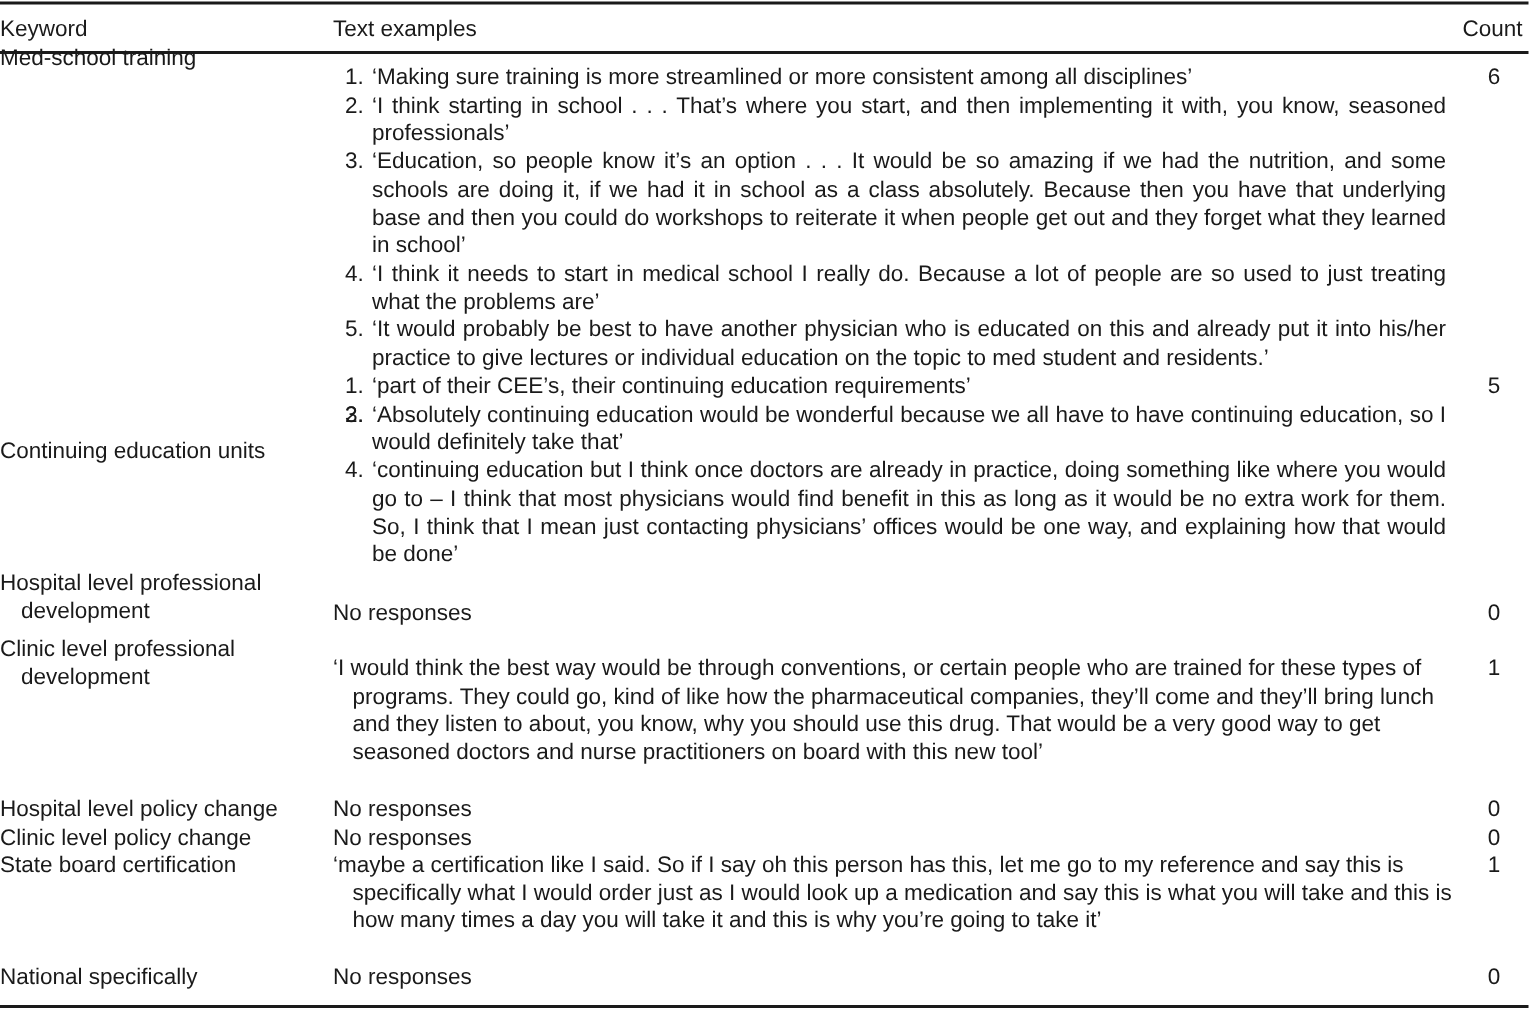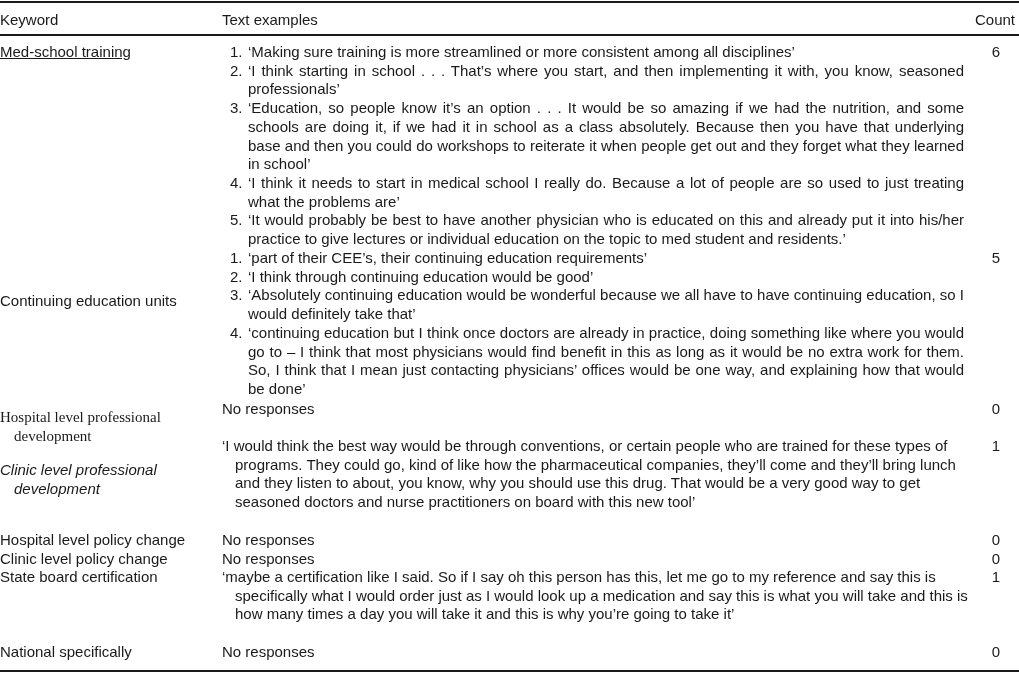--- a/index.html
+++ b/index.html
@@ -21,21 +21,21 @@
 
 <div class="rule" style="top:1px;height:2px;"></div>
 <div class="rule" style="top:34px;height:2px;"></div>
 <div class="rule" style="top:670px;height:2px;"></div>
 
 <div class="hdr" style="left:0;">Keyword</div>
 <div class="hdr" style="left:222px;text-align:right;">Text examples</div>
 <div class="hdr" style="left:975px;">Count</div>
 
 <div>
-  <div class="kw" style="top:43px;text-decoration:underline;">
+  <div class="kw" style="top:30px;">
     <span>Med-school training</span>
   </div>
   <div class="txt" style="top:43px;">
     <ol class="items">
       <li><span class="num">1.</span><span>‘Making sure training is more streamlined or more consistent among all disciplines’</span></li>
       <li><span class="num">2.</span><span>‘I think starting in school . . .  That’s where you start, and then implementing it with, you know, seasoned professionals’</span></li>
       <li><span class="num">3.</span><span>‘Education, so people know it’s an option . . .  It would be so amazing if we had the nutrition, and some schools are doing it, if we had it in school as a class absolutely. Because then you have that underlying base and then you could do workshops to reiterate it when people get out and they forget what they learned in school’</span></li>
       <li><span class="num">4.</span><span>‘I think it needs to start in medical school I really do. Because a lot of people are so used to just treating what the problems are’</span></li>
       <li><span class="num">5.</span><span>‘It would probably be best to have another physician who is educated on this and already put it into his/her practice to give lectures or individual education on the topic to med student and residents.’</span></li>
     </ol>
@@ -43,39 +43,39 @@
   <div class="cnt" style="top:43px;">6</div>
 </div>
 
 <div>
   <div class="kw" style="top:249px;margin-top:43px;">
     <span>Continuing education units</span>
   </div>
   <div class="txt" style="top:249px;">
     <ol class="items">
       <li><span class="num">1.</span><span>‘part of their CEE’s, their continuing education requirements’</span></li>
-      <li><span class="num">2.</span><span>‘I think through continuing education would be good’</span></li>
+      <li><span class="num">2.</span></li>
       <li><span class="num">3.</span><span>‘Absolutely continuing education would be wonderful because we all have to have continuing education, so I would definitely take that’</span></li>
       <li><span class="num">4.</span><span>‘continuing education but I think once doctors are already in practice, doing something like where you would go to – I think that most physicians would find benefit in this as long as it would be no extra work for them. So, I think that I mean just contacting physicians’ offices would be one way, and explaining how that would be done’</span></li>
     </ol>
   </div>
   <div class="cnt" style="top:249px;">5</div>
 </div>
 
 <div>
-  <div class="kw" style="top:408px;font-family:Liberation Serif, serif;">
+  <div class="kw" style="top:380px;">
     <span>Hospital level professional</span>
     <span class="cont">development</span>
   </div>
   <div class="txt" style="top:400px;">No responses</div>
   <div class="cnt" style="top:400px;">0</div>
 </div>
 
 <div>
-  <div class="kw" style="top:461px;font-style:italic;">
+  <div class="kw" style="top:424px;">
     <span>Clinic level professional</span>
     <span class="cont">development</span>
   </div>
   <div class="txt quote" style="top:437px;width:742px;">‘I would think the best way would be through conventions, or certain people who are trained for these types of programs. They could go, kind of like how the pharmaceutical companies, they’ll come and they’ll bring lunch and they listen to about, you know, why you should use this drug. That would be a very good way to get seasoned doctors and nurse practitioners on board with this new tool’</div>
   <div class="cnt" style="top:437px;">1</div>
 </div>
 
 <div>
   <div class="kw" style="top:531px;">
     <span>Hospital level policy change</span>

